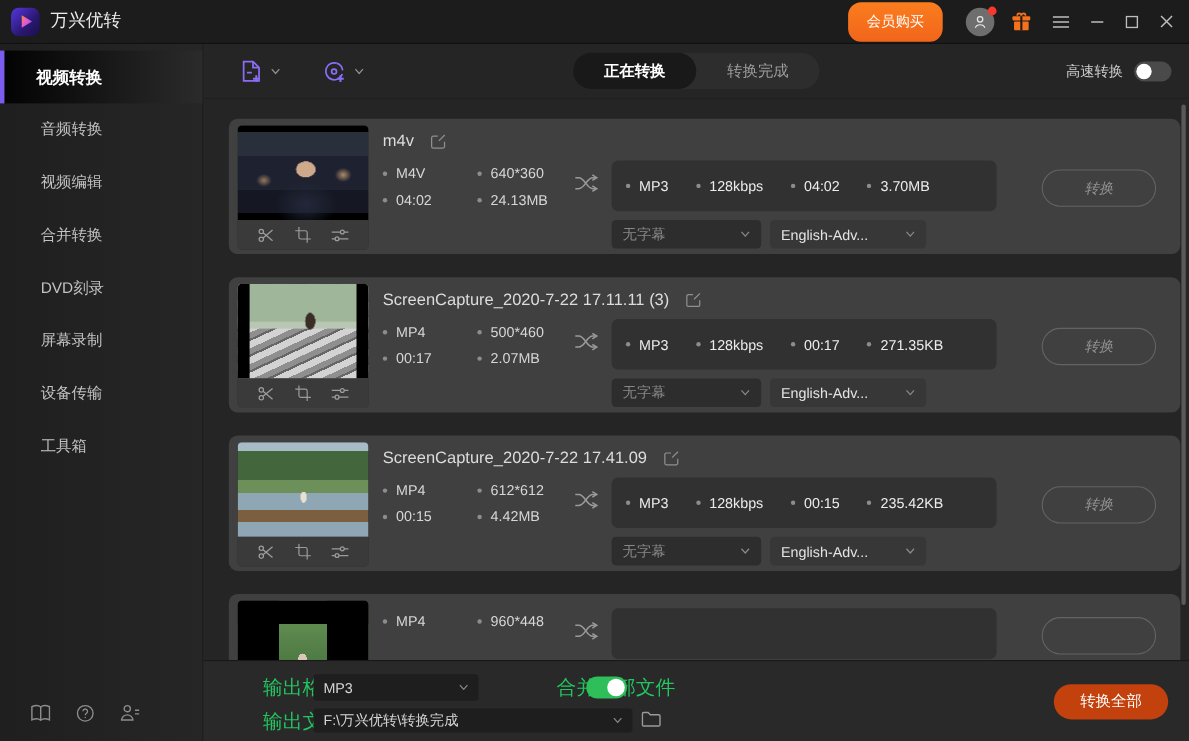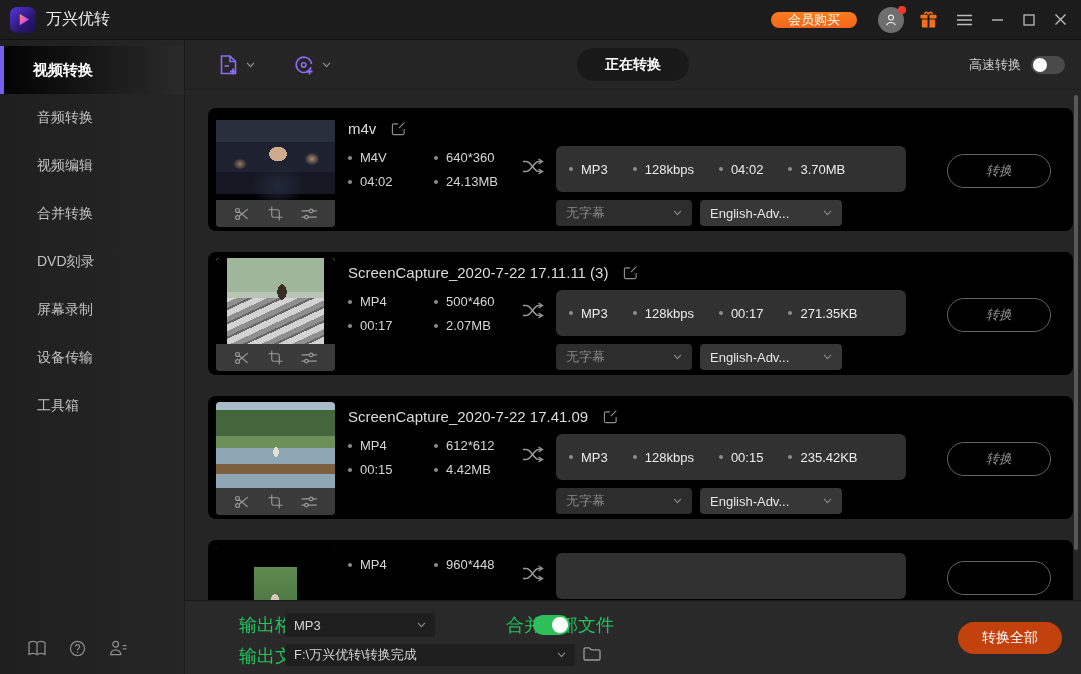--- a/index.html
+++ b/index.html
@@ -15,21 +15,21 @@
     padding:0 14px 0 10px; border-bottom:1px solid #101010;
   }
   .logo {
     width:26px; height:26px; border-radius:7px; margin-right:10px;
     background:linear-gradient(135deg,#5636e0 0%,#2a1870 60%,#1a0f4e 100%);
     display:flex; align-items:center; justify-content:center;
   }
   .app-title { font-size:16px; color:#ececec; }
   .tb-spacer { flex:1; }
   .buy-btn {
-    height:16px; padding:0 17px; border:none; border-radius:12px; cursor:pointer;
+    height:36px; padding:0 17px; border:none; border-radius:12px; cursor:pointer;
     background:linear-gradient(180deg,#fa7d1e,#f2651b); color:#fff; font-size:13px;
     font-family:Liberation Sans, sans-serif; display:flex; align-items:center;
   }
   .avatar { width:26px; height:26px; border-radius:50%; background:#6e6e6e; position:relative;
     margin-left:21px; display:flex; align-items:center; justify-content:center; }
   .avatar .dot-badge { position:absolute; top:-1px; right:-2px; width:8px; height:8px;
     border-radius:50%; background:#f5392e; }
   .gift { margin-left:15px; display:flex; }
   .winctl { margin-left:19px; display:flex; align-items:center; color:#bdbdbd; cursor:pointer; }
   
@@ -68,21 +68,21 @@
   .toggle .knob { position:absolute; top:2px; left:2px; width:14px; height:14px; border-radius:50%; background:#fff; }
   .toggle.on { background:#2fbf5a; }
   .toggle.on .knob { left:auto; right:2px; }
   .toggle-lg { width:37px; height:20px; border-radius:10px; }
   .toggle-lg .knob { width:16px; height:16px; }
   
   .list { height:510px; overflow:hidden; position:relative;
     padding:18px 8px 0 23px; display:flex; flex-direction:column; gap:21px; }
   .scroll-thumb { position:absolute; right:3px; top:5px; width:4px; height:455px;
     background:#595959; border-radius:2px; }
-  .media-item { height:123px; flex:0 0 123px; background:#000000; border-radius:8px;
+  .media-item { height:123px; flex:0 0 123px; background:#404040; border-radius:8px;
     display:flex; padding:4px 10px 4px 8px; }
   .thumb { width:119px; flex:0 0 119px; border-radius:4px; overflow:hidden; background:#2e2e2e;
     display:flex; flex-direction:column; margin-top:2px; }
   .thumb-img { height:88px; background:#000; }
   .thumb-art-1 { background:
     radial-gradient(ellipse 16px 13px at 62px 40px,#cfa98c 0%,#cfa98c 55%,transparent 56%),
     radial-gradient(ellipse 13px 11px at 96px 45px,#b08a6a 0%,transparent 58%),
     radial-gradient(ellipse 12px 10px at 24px 50px,#9a7a5e 0%,transparent 58%),
     radial-gradient(ellipse 40px 30px at 62px 72px,#23283a 0%,transparent 70%),
     linear-gradient(180deg,#000 0 7%,#2a2f3c 7% 32%,#1e2230 32% 68%,#151823 68% 93%,#000 93%); }
@@ -275,20 +275,21 @@
               <path d="M13,3.4 A7.7,7.7 0 0 1 18.5,10"></path>
             <circle cx="10.7" cy="11" r="2.2"></circle>
             <path d="M16.5,14.5 V20.5 M13.5,17.5 H19.5" stroke-width="1.8"></path>
           </svg>
           <svg class="chev" width="9" height="6" viewBox="0 0 10 7" fill="none" stroke="#909090" stroke-width="1.4">
               <path d="M1,1 L5,5.5 L9,1"></path>
             </svg>
         </div>
         <div class="tabs">
           <div class="tab active">正在转换</div>
+          <div class="tab">转换完成</div>
         </div>
         <div class="speed">
           <span class="speed-label">高速转换</span>
           <div class="toggle">
               <div class="knob"></div>
             </div>
         </div>
       </div>
 
       <div class="list">

